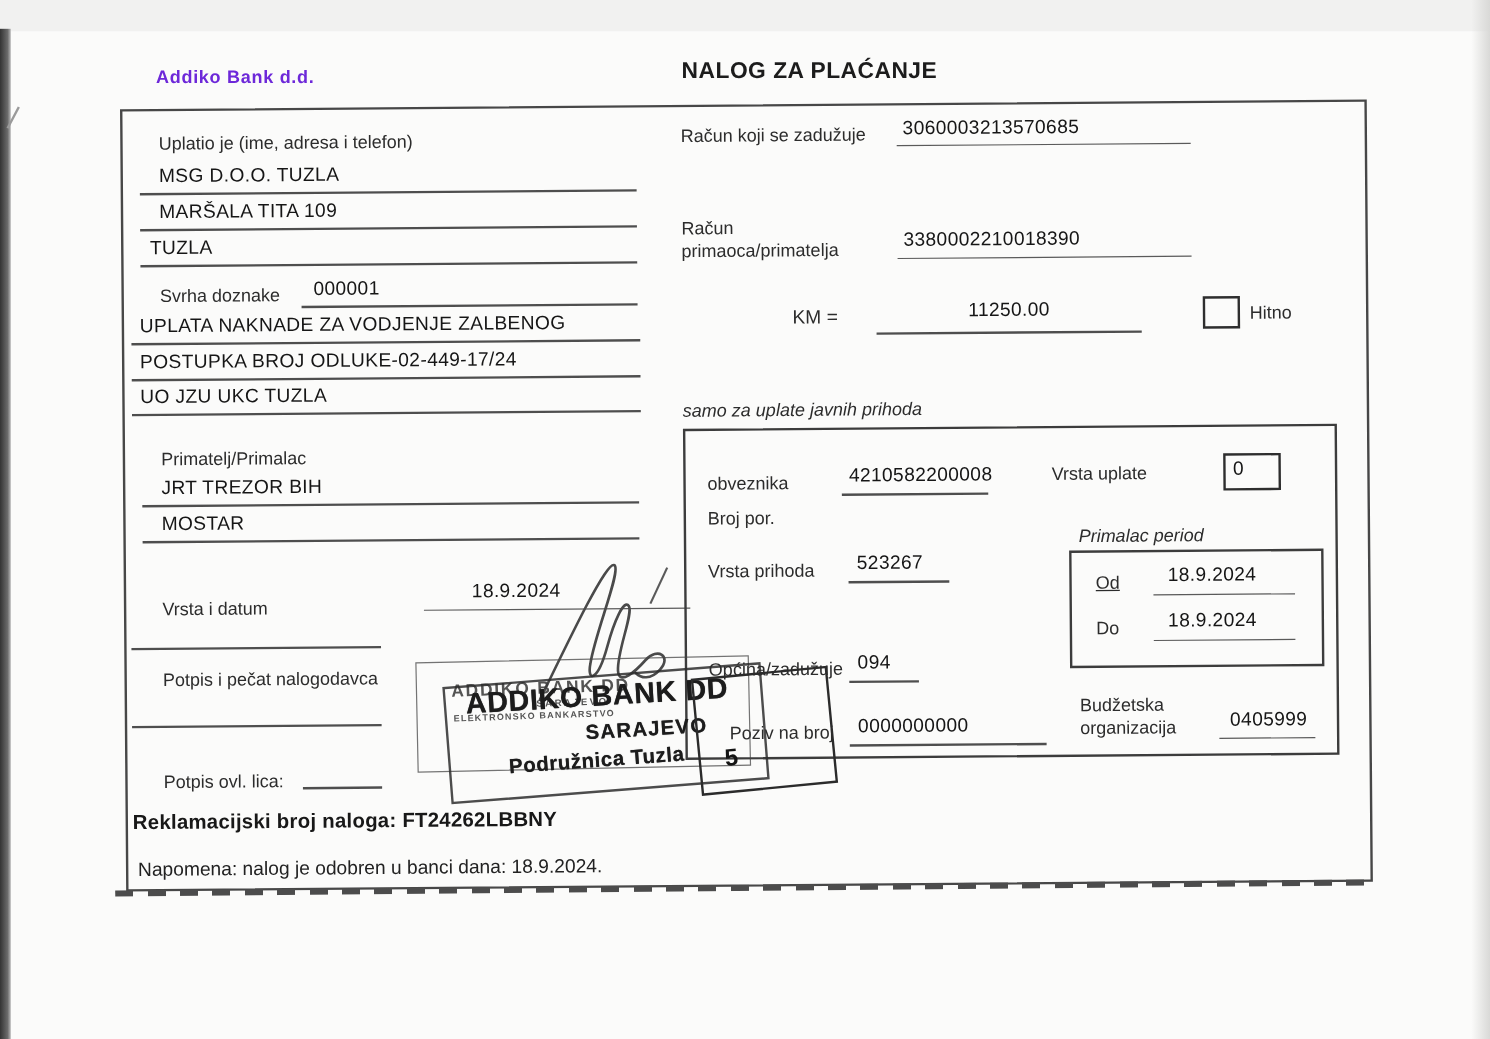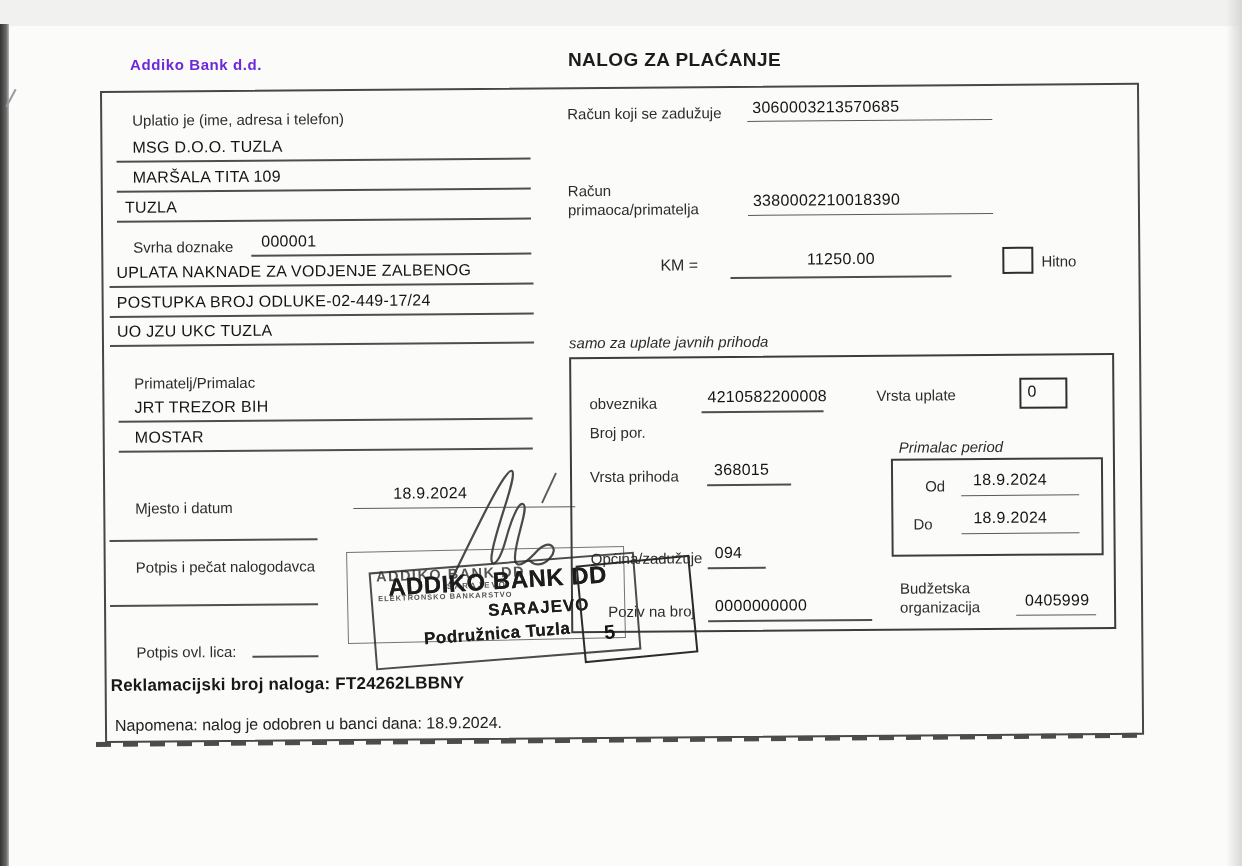--- a/index.html
+++ b/index.html
@@ -83,21 +83,21 @@
     <div class="u" style="left:6px;top:223px;width:424px;"></div>
     <div class="val" style="left:13px;top:230px;">UO JZU UKC TUZLA</div>
     <div class="u" style="left:6px;top:252px;width:424px;"></div>
 
     <div class="lbl" style="left:30px;top:281px;">Primatelj/Primalac</div>
     <div class="val" style="left:30px;top:306px;">JRT TREZOR BIH</div>
     <div class="u" style="left:14px;top:328px;width:414px;"></div>
     <div class="val" style="left:30px;top:336px;">MOSTAR</div>
     <div class="u" style="left:14px;top:358px;width:414px;"></div>
 
-    <div class="lbl" style="left:30px;top:406px;">Mjesto i datum</div>
+    <div class="lbl" style="left:30px;top:406px;">Vrsta i datum</div>
     <div class="val" style="left:288px;top:394px;">18.9.2024</div>
     <div class="u-thin" style="left:248px;top:417px;width:222px;"></div>
     <div class="u" style="left:4px;top:447px;width:208px;"></div>
     <div class="lbl" style="left:30px;top:465px;">Potpis i pečat nalogodavca</div>
     <div class="u" style="left:4px;top:512px;width:208px;"></div>
     <div class="lbl" style="left:30px;top:550px;">Potpis ovl. lica:</div>
     <div class="u" style="left:146px;top:564px;width:66px;"></div>
 
     <div class="lbl" style="left:465px;top:15px;">Račun koji se zadužuje</div>
     <div class="val" style="left:650px;top:11px;">3060003213570685</div>
@@ -122,30 +122,30 @@
       <div class="val" style="left:136px;top:30px;">4210582200008</div>
       <div class="u" style="left:130px;top:53px;width:122px;"></div>
 
       <div class="lbl" style="left:305px;top:29px;">Vrsta uplate</div>
       <div class="small-box" style="left:448px;top:22px;width:44px;height:27px;">
         <div class="val" style="left:6px;top:3px;">0</div>
       </div>
 
       <div class="lbl-i" style="left:327px;top:82px;">Primalac period</div>
       <div class="inner-box" style="left:319px;top:102px;width:208px;height:94px;">
-        <div class="lbl" style="left:32px;top:16px;">Od</div>
+        <div class="lbl" style="left:20px;top:16px;text-decoration:underline;">Od</div>
         <div class="val" style="left:80px;top:11px;">18.9.2024</div>
         <div class="u-thin" style="left:68px;top:35px;width:118px;"></div>
         <div class="lbl" style="left:20px;top:54px;">Do</div>
         <div class="val" style="left:80px;top:49px;">18.9.2024</div>
         <div class="u-thin" style="left:68px;top:73px;width:118px;"></div>
       </div>
 
       <div class="lbl" style="left:18px;top:108px;">Vrsta prihoda</div>
-      <div class="val" style="left:142px;top:103px;">368015</div>
+      <div class="val" style="left:142px;top:103px;">523267</div>
       <div class="u" style="left:135px;top:126px;width:84px;"></div>
 
       <div class="lbl" style="left:18px;top:190px;">Općina/zadužuje</div>
       <div class="val" style="left:142px;top:186px;">094</div>
       <div class="u" style="left:135px;top:209px;width:58px;"></div>
 
       <div class="lbl" style="left:35px;top:243px;">Poziv na broj</div>
       <div class="val" style="left:142px;top:239px;">0000000000</div>
       <div class="u" style="left:135px;top:262px;width:164px;"></div>
 

